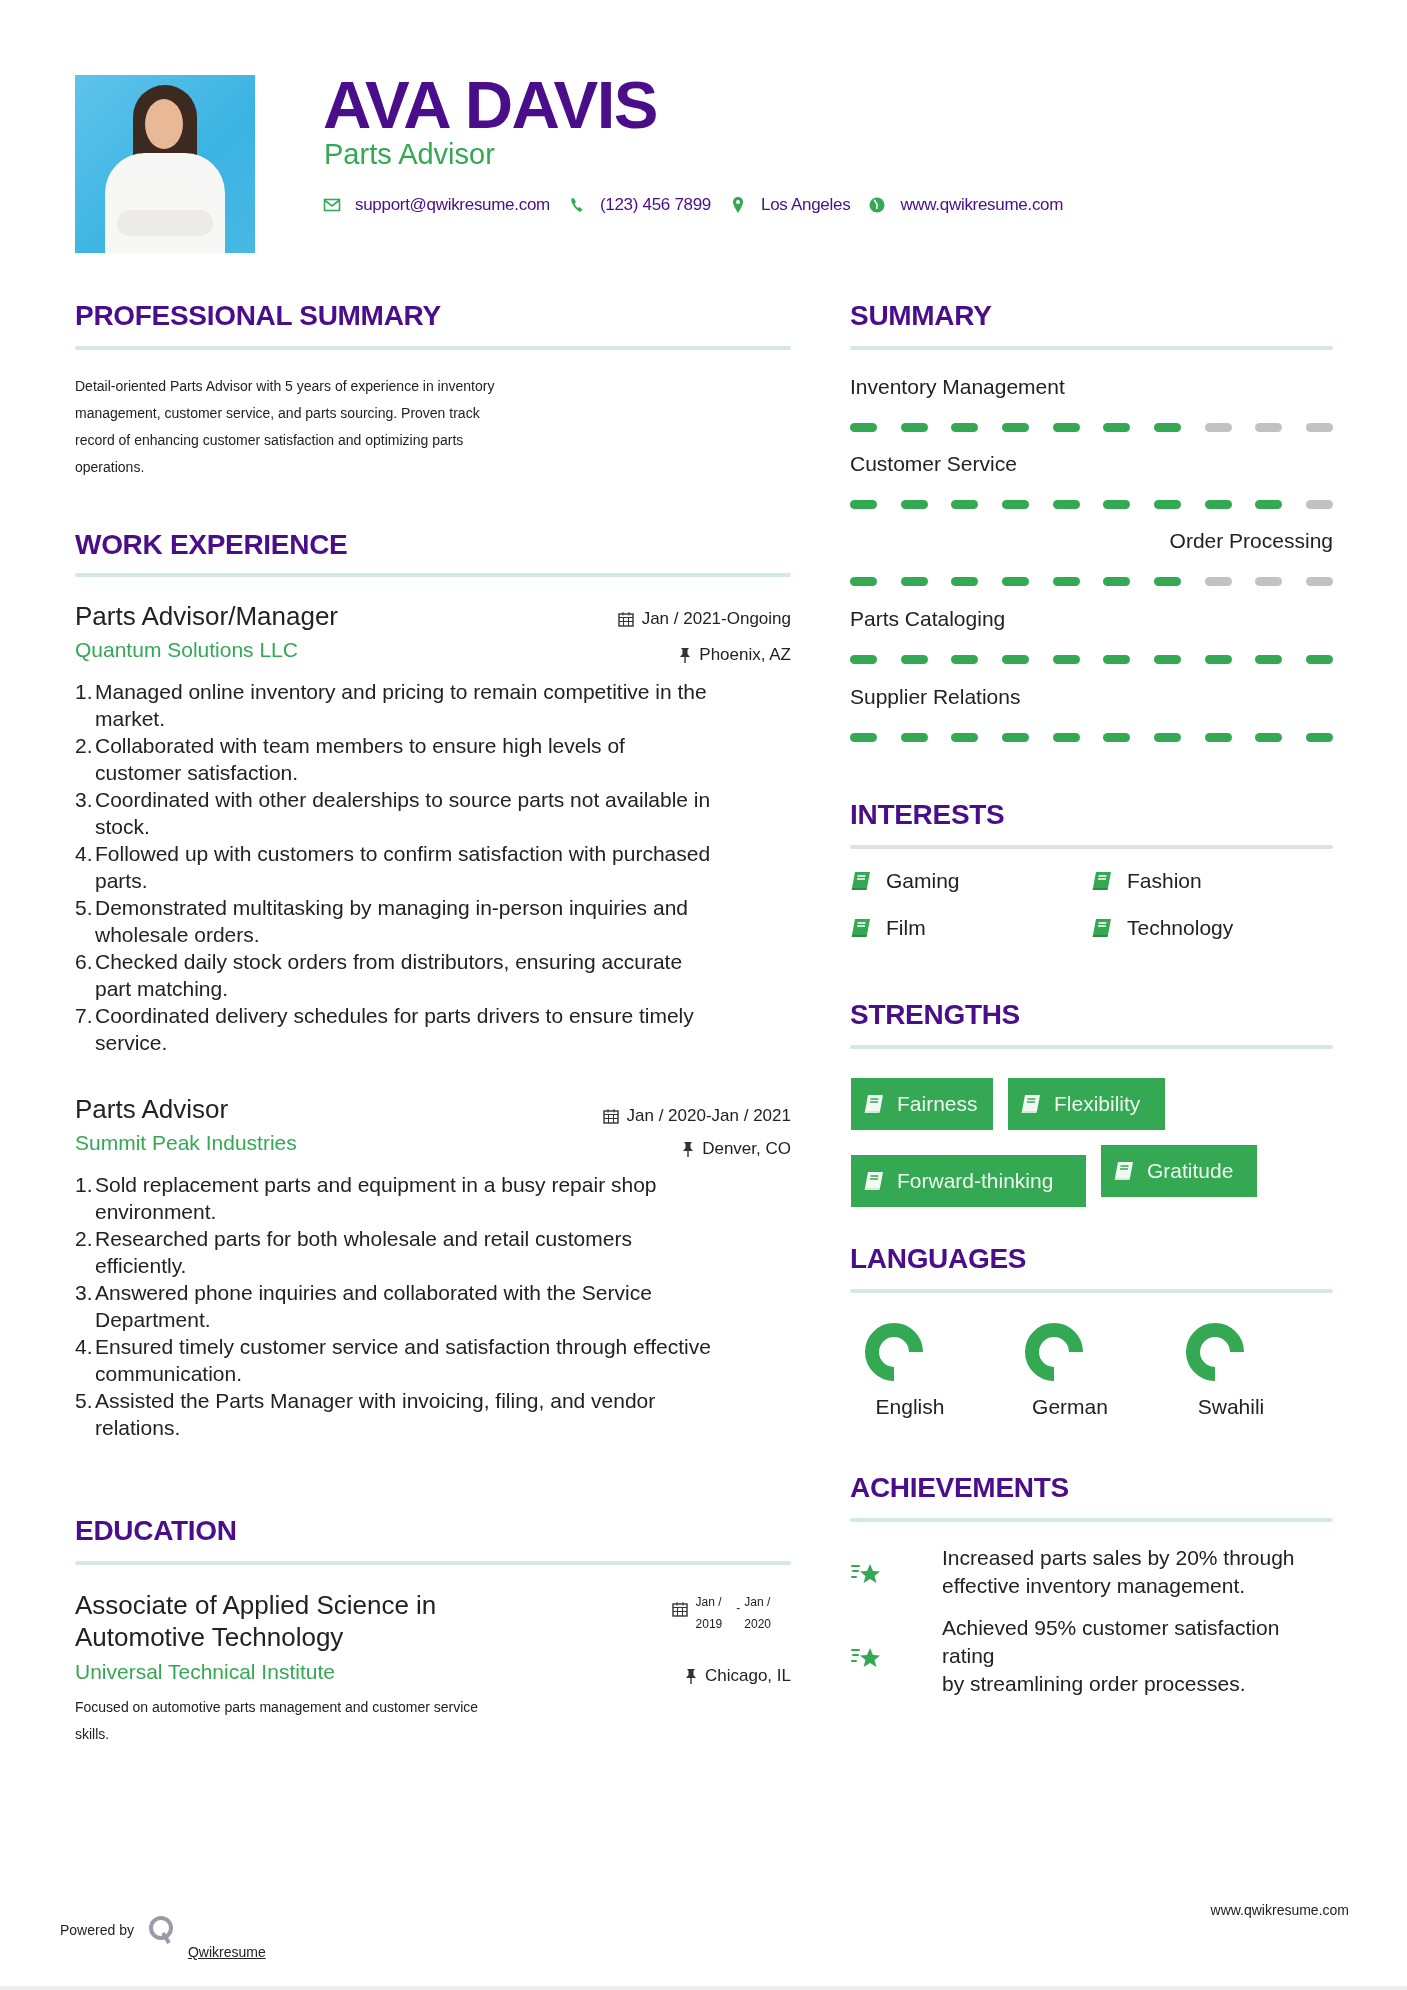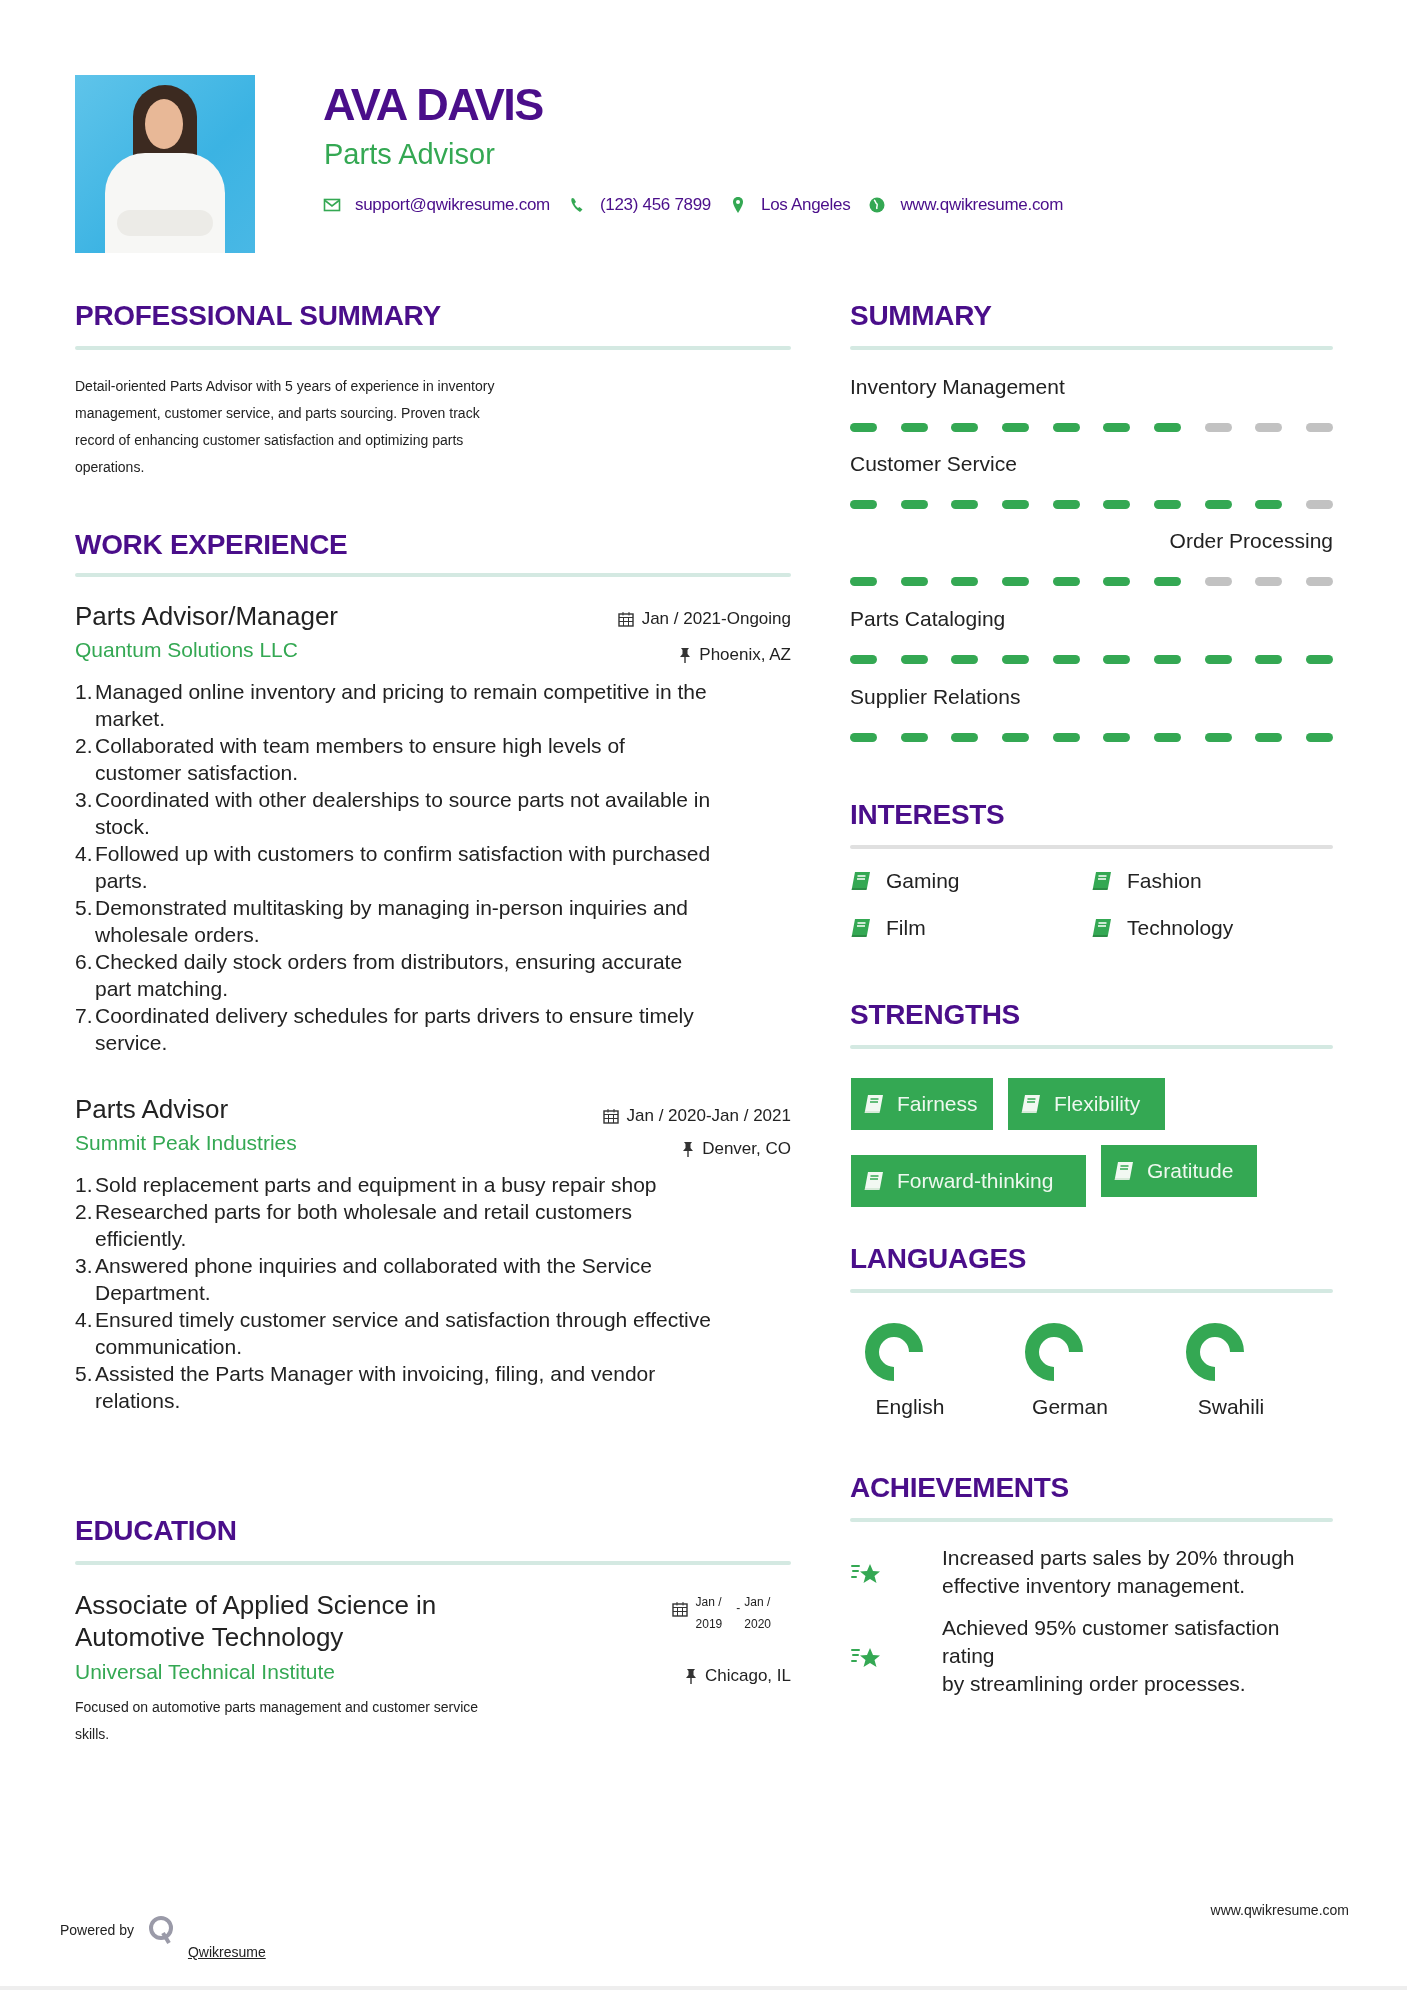--- a/index.html
+++ b/index.html
@@ -6,21 +6,21 @@
   html, body { width: 1407px; height: 1990px; background: #ffffff; }
   body { position: relative; font-family: "Liberation Sans", sans-serif; color: #222; overflow: hidden; }
   .abs { position: absolute; }
 
   .photo { left: 75px; top: 75px; width: 180px; height: 178px; background: linear-gradient(135deg, #5fc4ea 0%, #3bb3e3 60%, #49b8e5 100%); overflow: hidden; }
   .photo .hair { position: absolute; left: 58px; top: 10px; width: 64px; height: 82px; background: #3c2a20; border-radius: 32px 32px 10px 10px; }
   .photo .face { position: absolute; left: 70px; top: 24px; width: 38px; height: 50px; background: #e8b897; border-radius: 50%; }
   .photo .body { position: absolute; left: 30px; top: 78px; width: 120px; height: 110px; background: #f7f7f5; border-radius: 40px 40px 0 0; }
   .photo .arms { position: absolute; left: 42px; top: 135px; width: 96px; height: 26px; background: #ecebe7; border-radius: 13px; }
 
-  .name { left: 323px; top: 72px; font-size: 45px; font-weight: bold; color: #4a0e8a; letter-spacing: -1.5px; line-height: 66px; }
+  .name { left: 323px; top: 72px; font-size: 67px; font-weight: bold; color: #4a0e8a; letter-spacing: -1.5px; line-height: 66px; }
   .role { left: 324px; top: 136px; font-size: 29px; color: #34a853; line-height: 36px; }
 
   .contacts { left: 323px; top: 192px; height: 26px; display: flex; align-items: center; font-size: 17px; color: #4a0e8a; white-space: nowrap; }
   .contacts .ico { display: inline-block; width: 18px; height: 18px; margin-right: 14px; }
   .contacts .txt { margin-right: 18px; letter-spacing: -0.3px; }
 
   .h2 { font-size: 28px; font-weight: bold; color: #4a0e8a; line-height: 34px; letter-spacing: -0.3px; }
   .divider { height: 4px; background: #d4e9e2; border-radius: 2px; }
   .divider.gray { background: #e0e0e0; }
 
@@ -174,20 +174,21 @@
     <svg width="12" height="16" viewBox="0 0 12 16">
         <path d="M2 1 H10 L8.5 3 V7 L11 10 H1 L3.5 7 V3 Z" fill="#333"></path>
         <rect x="5.3" y="10" width="1.4" height="6" fill="#333"></rect>
       </svg>
     <span>Denver, CO</span>
   </div>
   <ol class="duties" style="margin-top:15px;">
     <li>
         <span class="num">1.</span>
         <div>Sold replacement parts and equipment in a busy repair shop</div>
+        <div>environment.</div>
       </li>
     <li>
         <span class="num">2.</span>
         <div>Researched parts for both wholesale and retail customers</div>
         <div>efficiently.</div>
       </li>
     <li>
         <span class="num">3.</span>
         <div>Answered phone inquiries and collaborated with the Service</div>
         <div>Department.</div>

